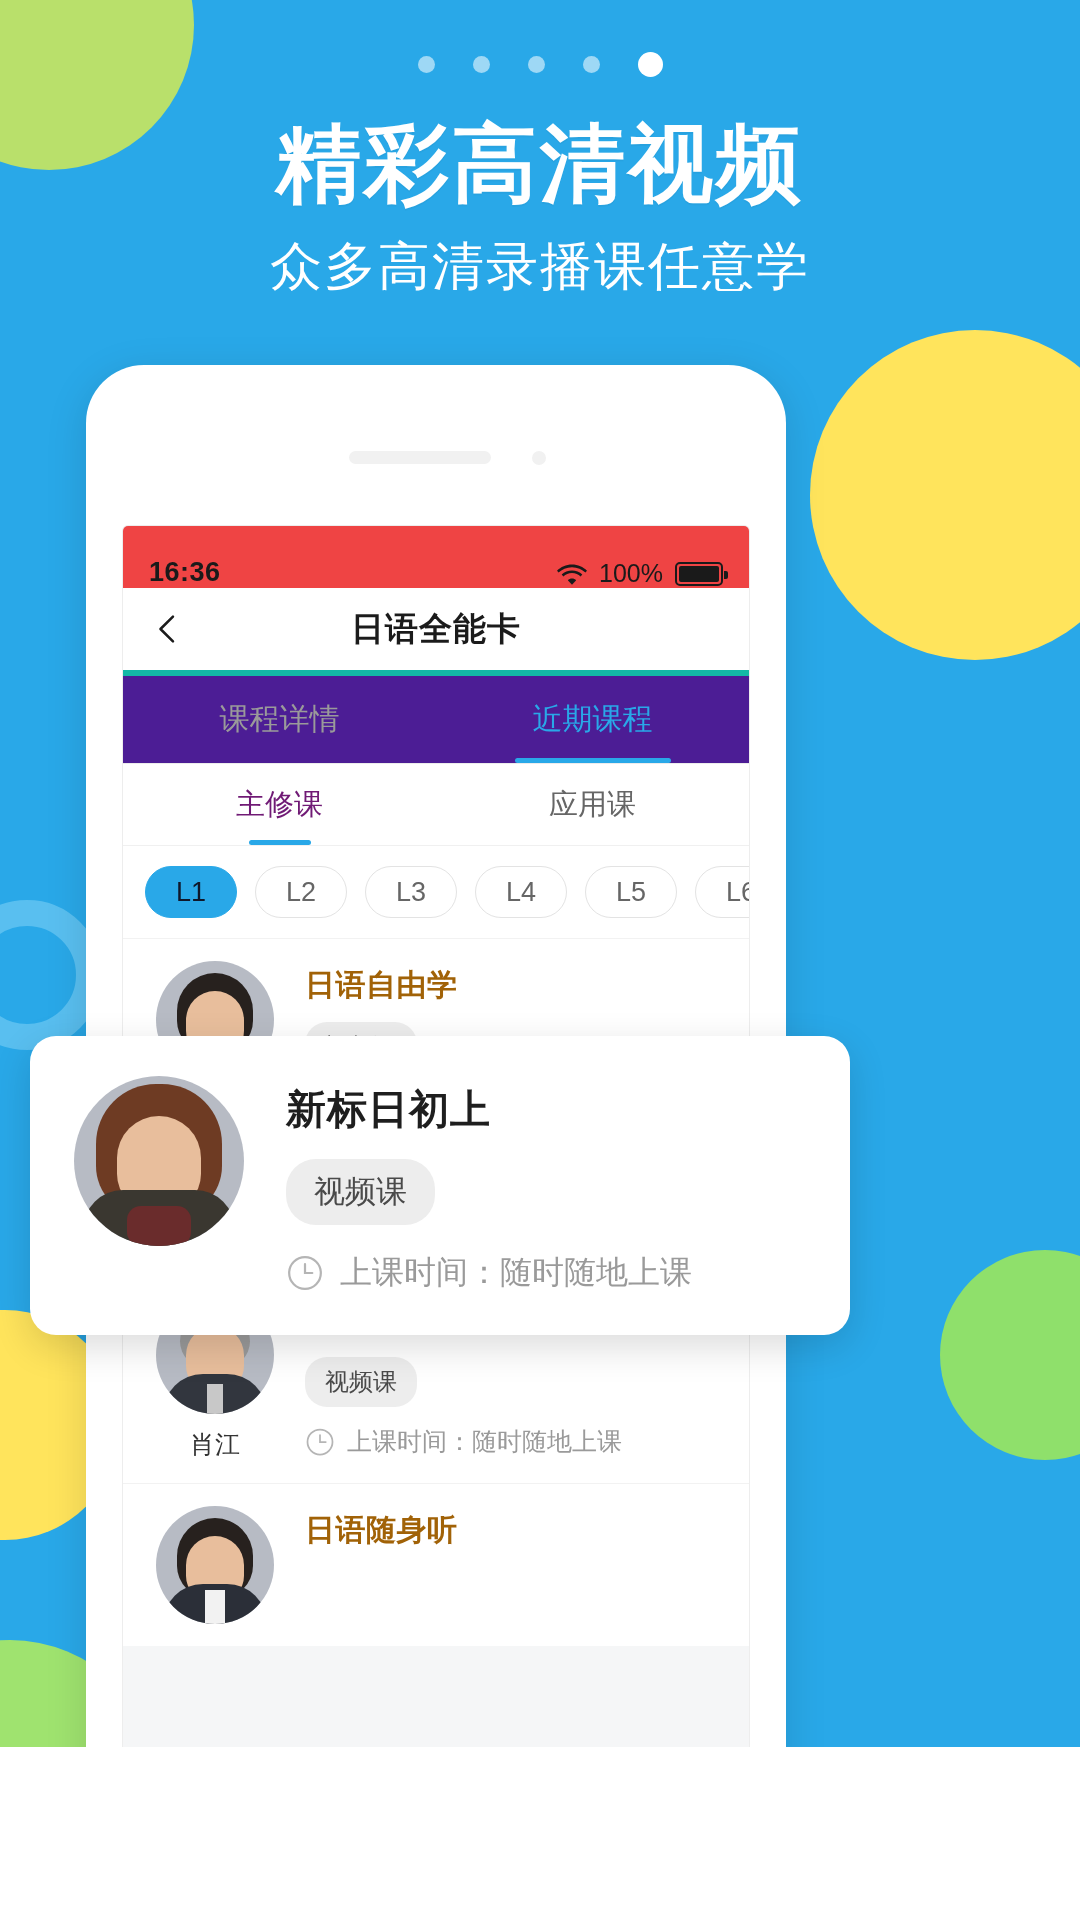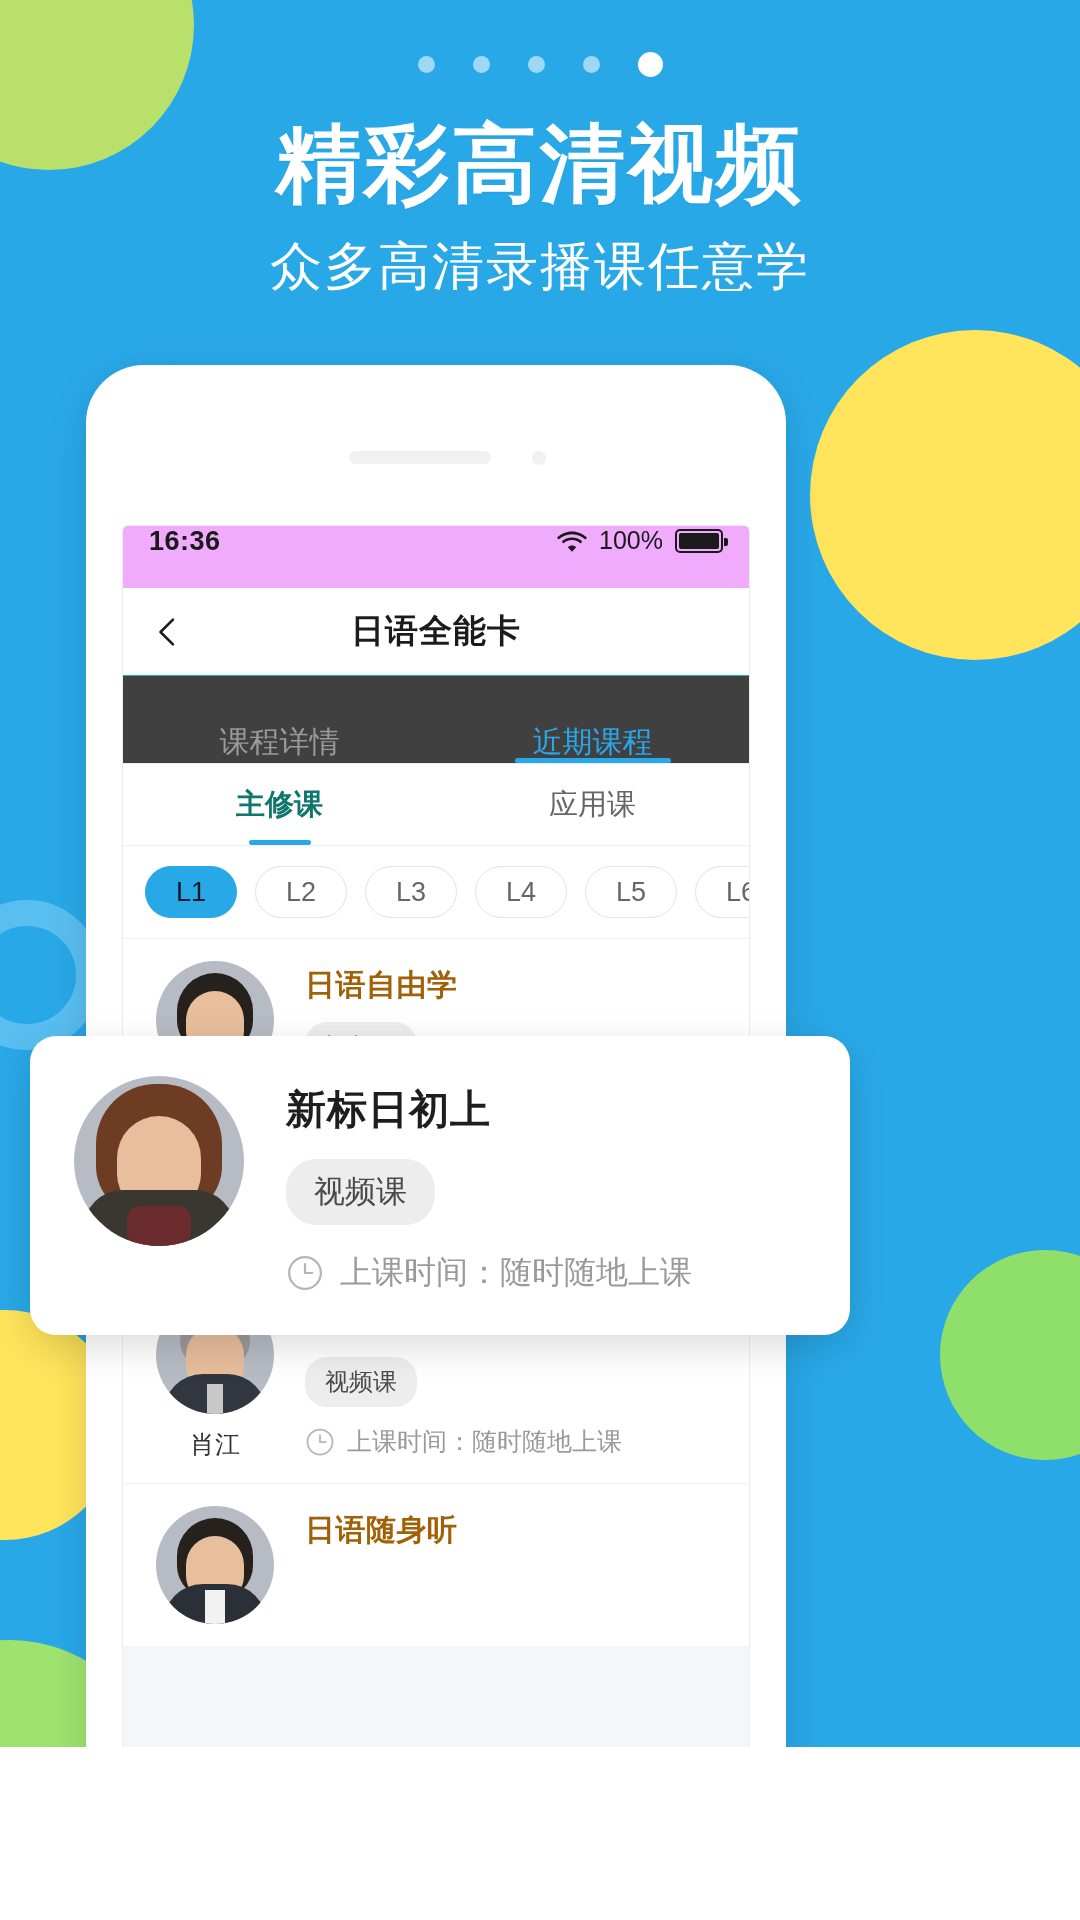--- a/index.html
+++ b/index.html
@@ -132,22 +132,22 @@
     border-radius: 6px 6px 0 0;
     overflow: hidden;
     border-left: 1px solid #EDEDED;
     border-right: 1px solid #EDEDED;
     border-top: 1px solid #EDEDED;
   }
 
   
   .statusbar {
     height: 62px;
-    background: #f0abfc;
-    display: flex; align-items: flex-start;
+    background: #ef4444;
+    display: flex; align-items: flex-end;
     padding: 0 26px;
     justify-content: space-between;
   }
   .sb-time {
     font-size: 27px; font-weight: bold; color: #1A1A1A;
     letter-spacing: 0.5px;
   }
   .sb-right {
     display: flex; align-items: center; gap: 12px;
   }
@@ -170,44 +170,43 @@
     width: 100%; height: 100%;
     background: #1A1A1A; border-radius: 2px;
   }
 
   
   .navbar {
     height: 88px;
     background: #FFFFFF;
     display: flex; align-items: center;
     position: relative;
-    border-bottom: 1px solid #14b8a6;
+    border-bottom: 6px solid #14b8a6;
   }
   .nav-back {
     position: absolute; left: 22px; top: 50%;
     transform: translateY(-50%);
     width: 46px; height: 46px;
     display: flex; align-items: center; justify-content: center;
   }
   .nav-title {
     width: 100%;
     text-align: center;
     font-size: 33px;
     font-weight: bold;
     color: #1B1B1B;
     letter-spacing: 1px;
   }
 
   
   .tabs {
     display: flex;
-    background: #404040;
+    background: #4c1d95;
     height: 88px;
     border-bottom: 1px solid #ECECEC;
-    align-items: flex-end;
   }
   .tab {
     flex: 1;
     display: flex; align-items: center; justify-content: center;
     font-size: 30px;
     color: #9A9A9A;
     position: relative;
   }
   .tab.active { color: #29A8E8; }
   .tab.active::after {
@@ -228,22 +227,22 @@
     border-bottom: 1px solid #F0F0F0;
   }
   .subtab {
     flex: 1;
     display: flex; align-items: center; justify-content: center;
     font-size: 29px;
     color: #666666;
     position: relative;
   }
   .subtab.active {
-    color: #0f766e;
-    font-weight: bold;
+    color: #701a75;
+    font-weight: normal;
   }
   .subtab.active::after {
     content: "";
     position: absolute;
     bottom: 0; left: 50%;
     transform: translateX(-50%);
     width: 62px; height: 5px;
     background: #29A8E8;
     border-radius: 3px;
   }

